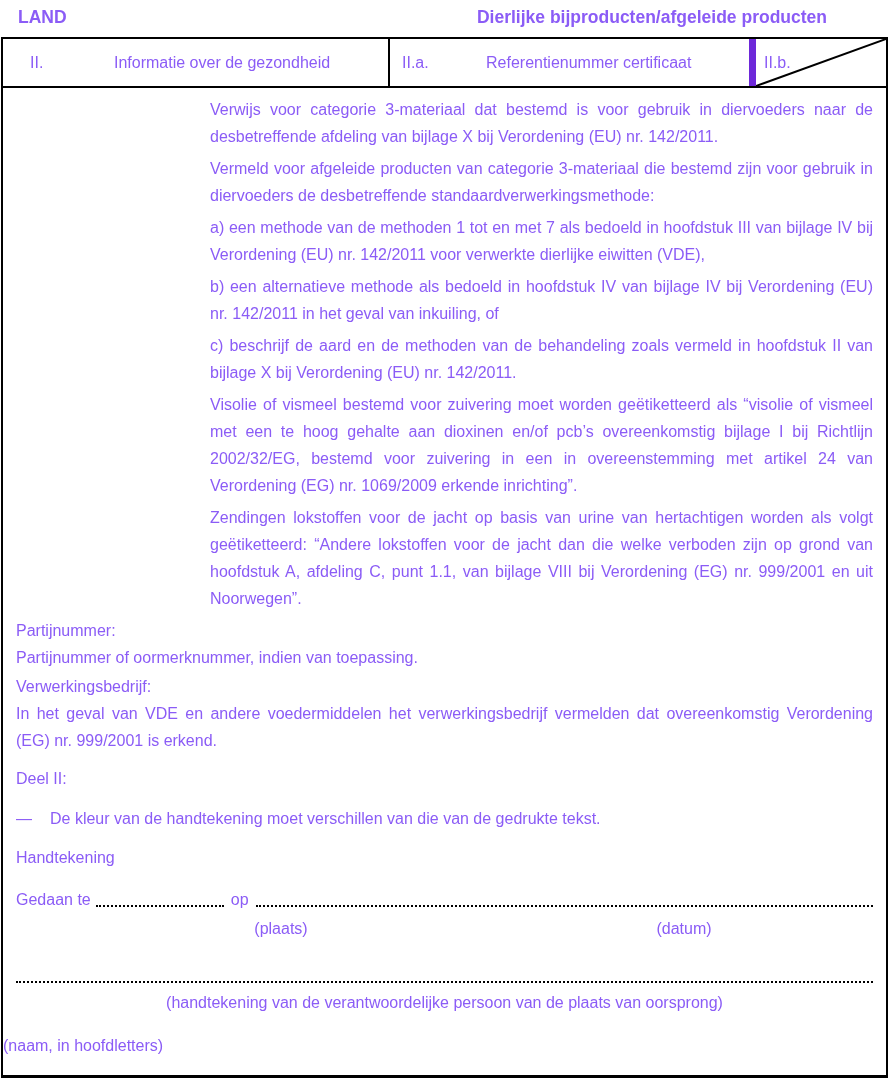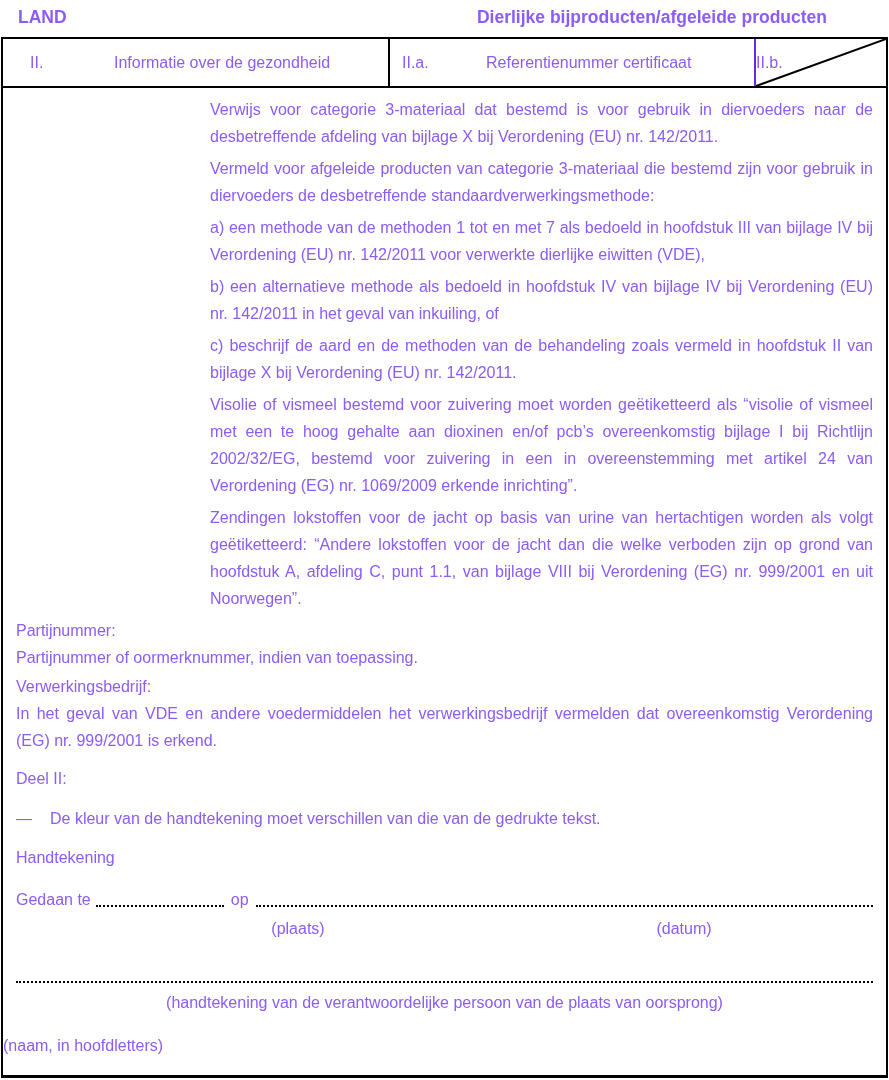--- a/index.html
+++ b/index.html
@@ -13,22 +13,22 @@
     display:flex; justify-content:space-between; align-items:flex-start;
     padding:7px 62px 0 18px; font-weight:bold; font-size:17.5px;
   }
   .cert-table {
     position:absolute; top:37px; left:1px; right:1px; bottom:2px;
     border:2px solid #000; border-bottom-width:3px;
   }
   .thead { display:flex; border-bottom:2px solid #000; height:49px; font-size:16px; }
   .hcell { display:flex; align-items:center; }
   .c1 { width:387px; border-right:2px solid #000; padding-left:27px; }
-  .c2 { width:366px; border-right:2px solid #6d28d9; padding-left:12px; }
-  .c3 { flex:1; position:relative; padding-left:0; }
+  .c2 { width:366px; border-right:7px solid #6d28d9; padding-left:12px; }
+  .c3 { flex:1; position:relative; padding-left:8px; }
   .code { width:84px; flex:none; }
   .diag { position:absolute; left:0; top:0; width:100%; height:100%; display:block; }
   .tbody {
     position:relative; height:calc(100% - 49px);
     padding:8px 13px 14px 13px; font-size:16px; line-height:27px;
   }
   .para { margin:0 0 5px 194px; text-align:justify; }
   .field { display:flex; margin-bottom:2px;flex-direction:column; }
   .flabel { width:194px; flex:none; }
   .ftext { flex:1; text-align:justify; }
@@ -36,21 +36,21 @@
   .bullet { display:flex; margin-top:13px; }
   .dash { width:34px; flex:none; }
   .hand { margin-top:12px; }
   .gedaan { display:flex; margin-top:15px; }
   .leader {
     border-bottom:2px dotted #000; height:21px; align-self:flex-start;
   }
   .leader1 { width:128px; margin-left:5px; margin-right:7px; }
   .leader2 { flex:1; margin-left:7px; }
   .caps-row { position:relative; height:27px; margin-top:2px; }
-  .plaats { position:absolute; left:222px; width:120px; text-align:center; }
+  .plaats { position:absolute; left:205px; width:120px; text-align:center; }
   .datum { position:absolute; left:608px; width:120px; text-align:center; }
   .sig-line { position:absolute; left:13px; right:13px; top:893px; border-top:2px dotted #000; }
   .sig-cap { position:absolute; top:901px; left:0; right:0; text-align:center; }
   .name-cap { position:absolute; top:944px; left:0; right:0; text-align:left; }
 </style>
 </head>
 <body>
 
 <div class="page">
 

